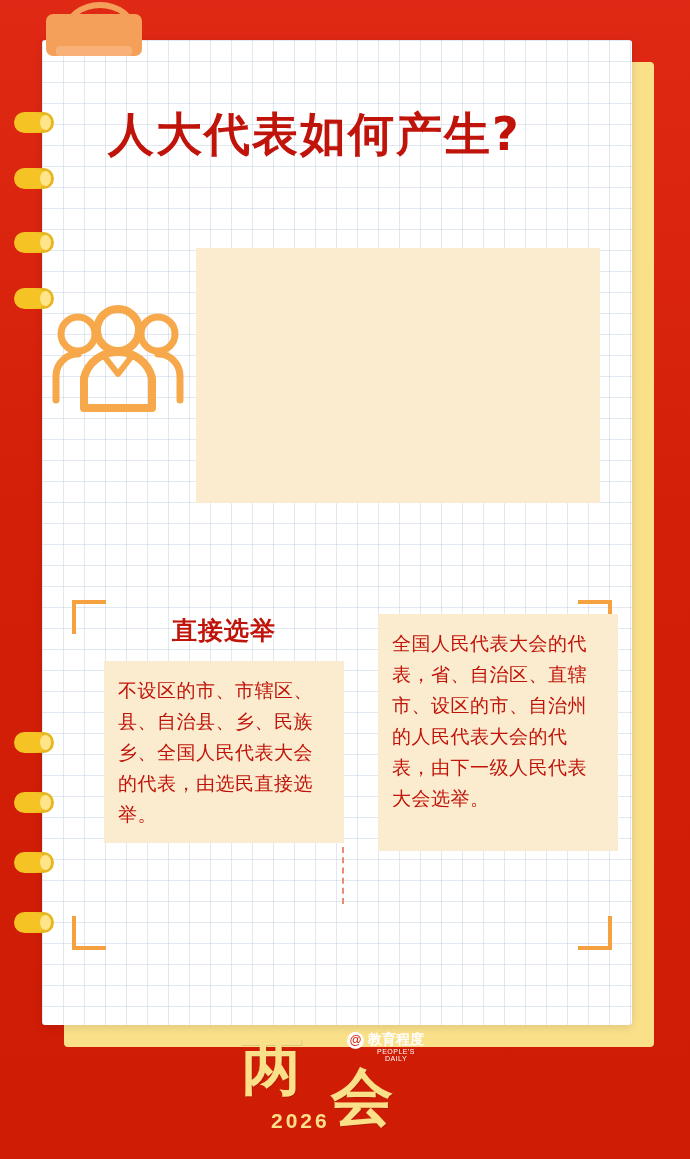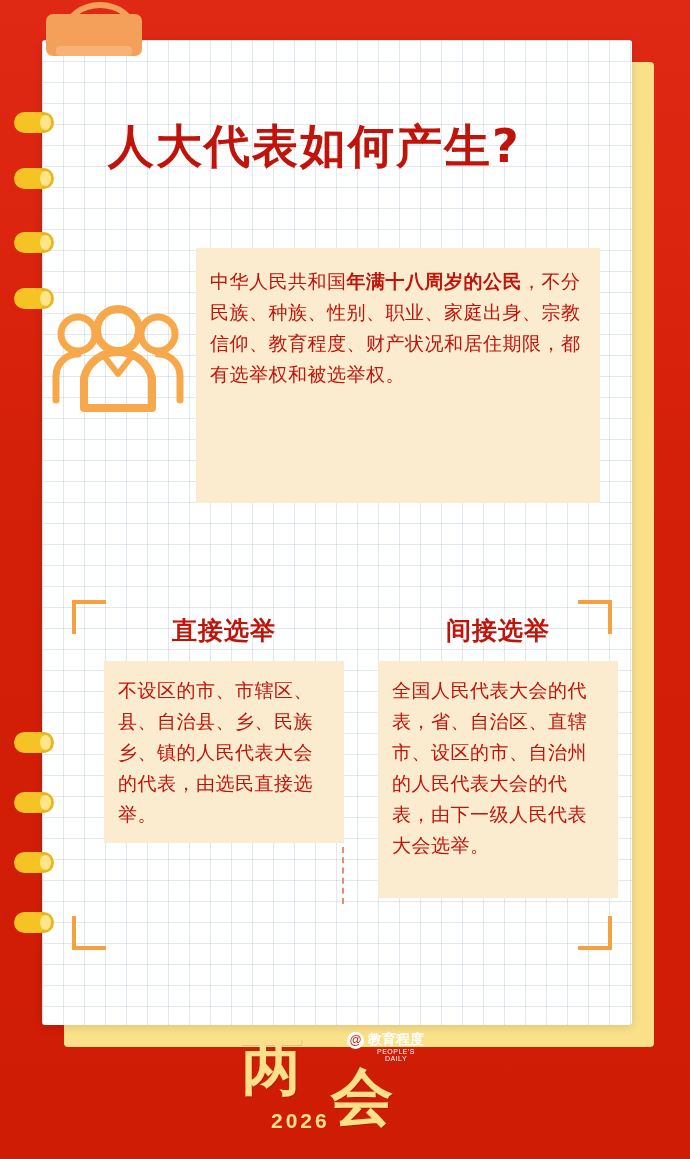--- a/index.html
+++ b/index.html
@@ -102,21 +102,21 @@
     width: 11px;
     height: 15px;
     background: #ffe58a;
     border-radius: 50%;
   }
 
   
   .title {
     position: absolute;
     left: 108px;
-    top: 116px;
+    top: 104px;
     font-size: 46px;
     font-weight: bold;
     color: #c0140a;
     letter-spacing: 2px;
     font-family: "DejaVu Sans", "Liberation Sans", sans-serif;
     white-space: nowrap;
   }
 
   
   .people-icon {
@@ -307,41 +307,37 @@
       <path d="M132 100 V76 a22 22 0 0 0 -22 -22 h0"></path>
     </g>
     <g fill="none" stroke="#f7a84a" stroke-width="8" stroke-linejoin="round" stroke-linecap="round">
       <circle cx="70" cy="30" r="21"></circle>
       <path d="M36 108 V78 a34 34 0 0 1 34 -26 a34 34 0 0 1 34 26 v30 z"></path>
       <path d="M56 56 L70 74 L84 56" stroke-width="6"></path>
     </g>
   </svg>
 
   <div class="main-box">
-    <p>
-      <span>中华人民共和国</span><span class="hl">年满十八周岁的公</span><span class="hl">民</span><span>，不分民族、种族、性别、职业、</span><span>家庭出身、宗教信仰、教育程度、</span><span>财产状况和居住期限，都有选举权</span><span>和被选举权。</span>
-    </p>
   </div>
 
   <div class="section">
     <div class="corner tl"></div>
     <div class="corner tr"></div>
     <div class="corner bl"></div>
     <div class="corner br"></div>
     <div class="divider"></div>
 
     <div class="col left">
       <h2>直接选举</h2>
       <div class="body">
-        <p>不设区的市、市辖区、县、自治县、乡、民族乡、镇的人民代表大会的代表，由选民直接选举。</p>
+        <p>不设区的市、市辖区、县、自治县、乡、民族乡、全国人民代表大会的代表，由选民直接选举。</p>
       </div>
     </div>
 
     <div class="col right">
-      <h2>间接选举</h2>
       <div class="body">
         <p>全国人民代表大会的代表，省、自治区、直辖市、设区的市、自治州的人民代表大会的代表，由下一级人民代表大会选举。</p>
       </div>
     </div>
   </div>
 
   <div class="footer">
     <div class="lianghui">
       <span class="lh-char c1">两</span>
       <span class="lh-char c2">会</span>

